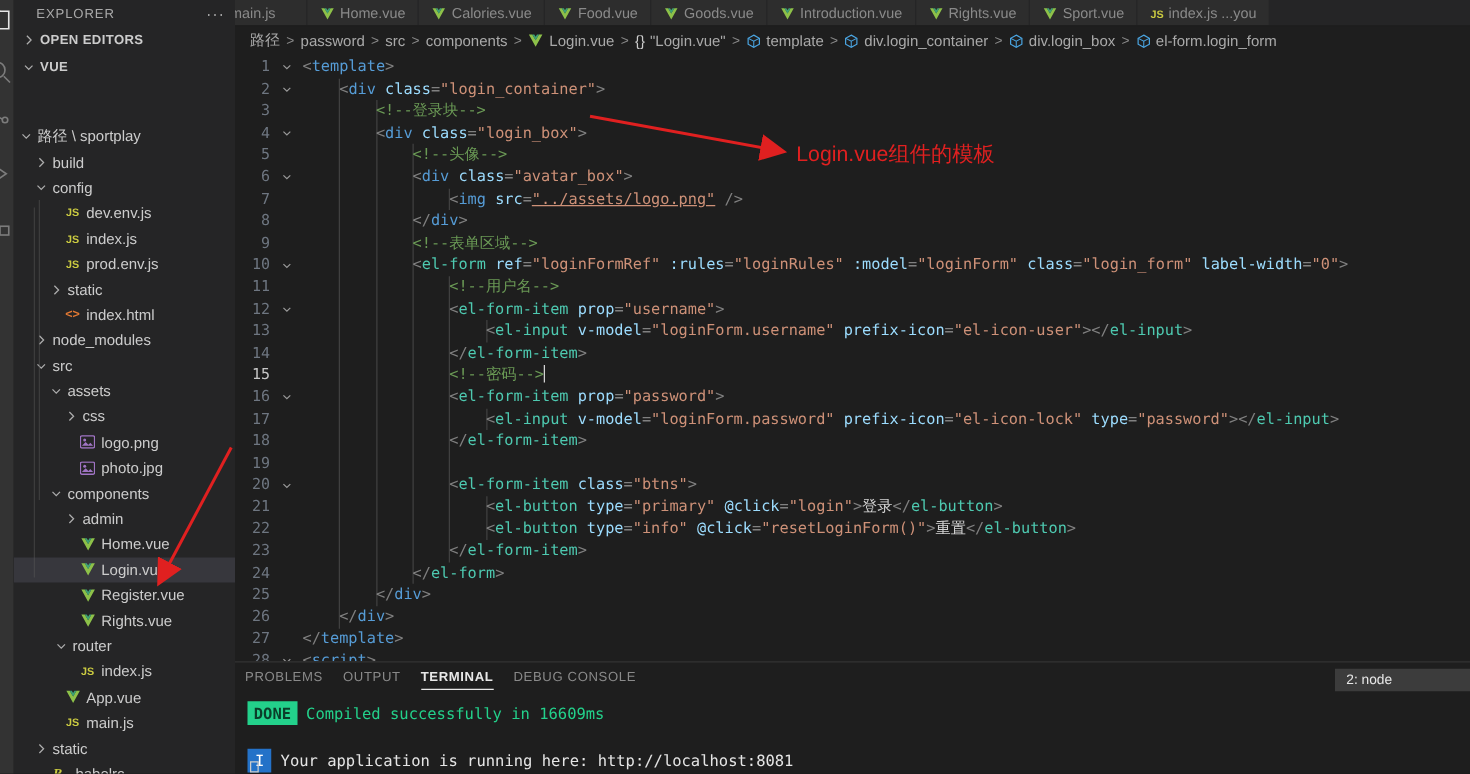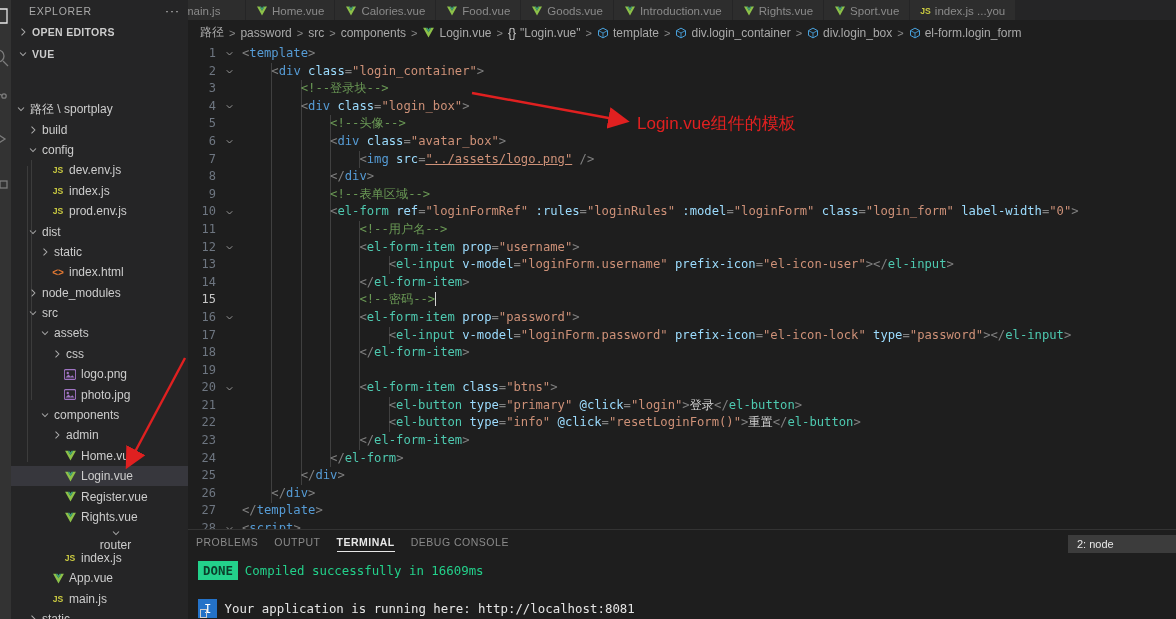--- a/index.html
+++ b/index.html
@@ -419,29 +419,20 @@
           </span>
           <span class="lbl">index.js</span>
         </div>
         <div class="row" style="padding-left: 28px;">
           <span class="twisty none"></span>
           <span class="fileicon">
             <span style="color:#cbcb41;font-size:8.6px;font-weight:bold;font-family:'Liberation Sans',sans-serif">JS</span>
           </span>
           <span class="lbl">prod.env.js</span>
         </div>
-        <div class="row" style="padding-left: 16px;">
-          <span class="twisty">
-            <svg viewBox="0 0 16 16" fill="none" stroke="#c5c5c5" stroke-width="1.35">
-              <path d="M4 6l4 4 4-4"></path>
-            </svg>
-          </span>
-          <span style="width:3px;display:inline-block"></span>
-          <span class="lbl">dist</span>
-        </div>
         <div class="row" style="padding-left: 28px;">
           <span class="twisty">
             <svg viewBox="0 0 16 16" fill="none" stroke="#c5c5c5" stroke-width="1.35">
               <path d="M6 3.5l4.5 4.5L6 12.5"></path>
             </svg>
           </span>
           <span style="width:3px;display:inline-block"></span>
           <span class="lbl">static</span>
         </div>
         <div class="row" style="padding-left: 28px;">
@@ -560,21 +551,21 @@
         <div class="row" style="padding-left: 40px;">
           <span class="twisty none"></span>
           <span class="fileicon">
             <svg width="13" height="13" viewBox="0 0 24 24">
               <path d="M2 3h5l5 8.5L17 3h5L12 21z" fill="#8dc149"></path>
               <path d="M7 3h3l2 3.4L14 3h3l-5 8.5z" fill="#41b883" opacity="0.85"></path>
             </svg>
           </span>
           <span class="lbl">Rights.vue</span>
         </div>
-        <div class="row" style="padding-left: 32px; flex-direction: column;">
+        <div class="row" style="padding-left: 32px;">
           <span class="twisty">
             <svg viewBox="0 0 16 16" fill="none" stroke="#c5c5c5" stroke-width="1.35">
               <path d="M4 6l4 4 4-4"></path>
             </svg>
           </span>
           <span style="width:3px;display:inline-block"></span>
           <span class="lbl">router</span>
         </div>
         <div class="row" style="padding-left: 40px;">
           <span class="twisty none"></span>

